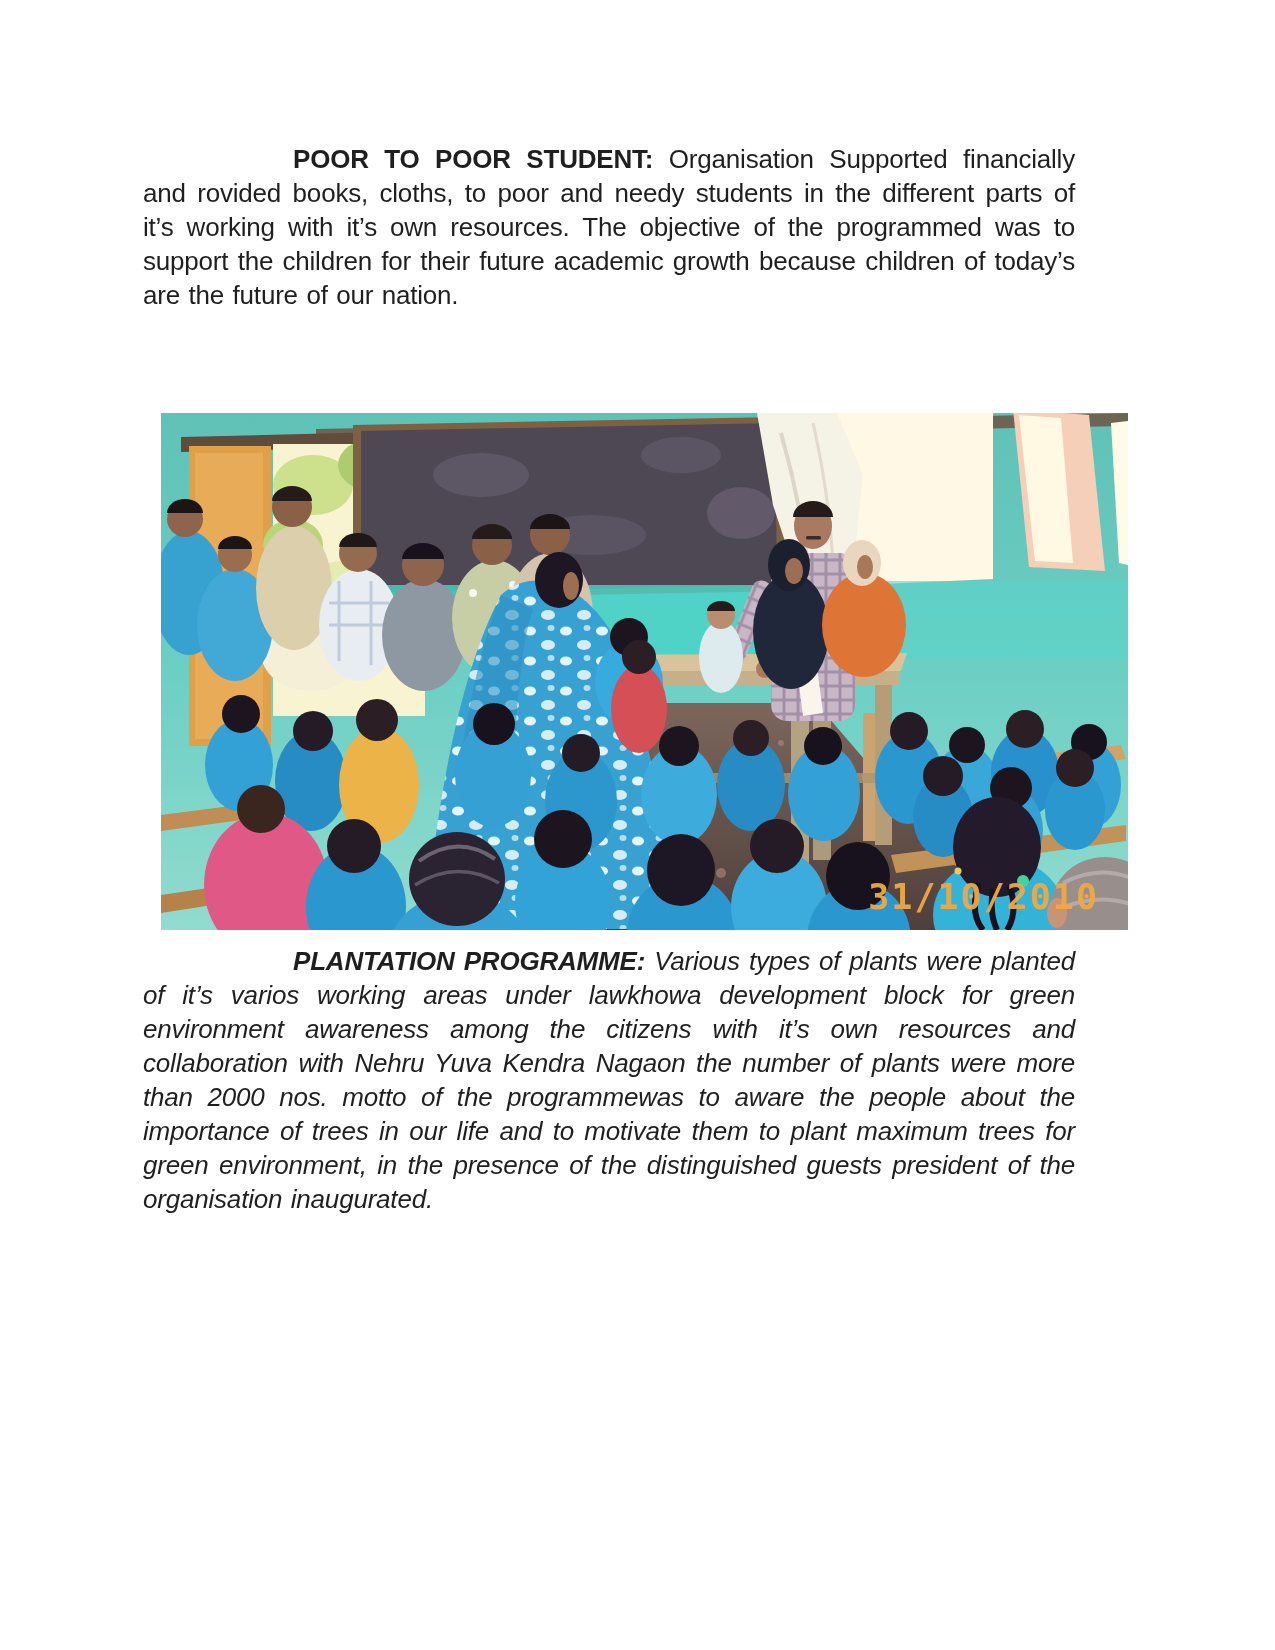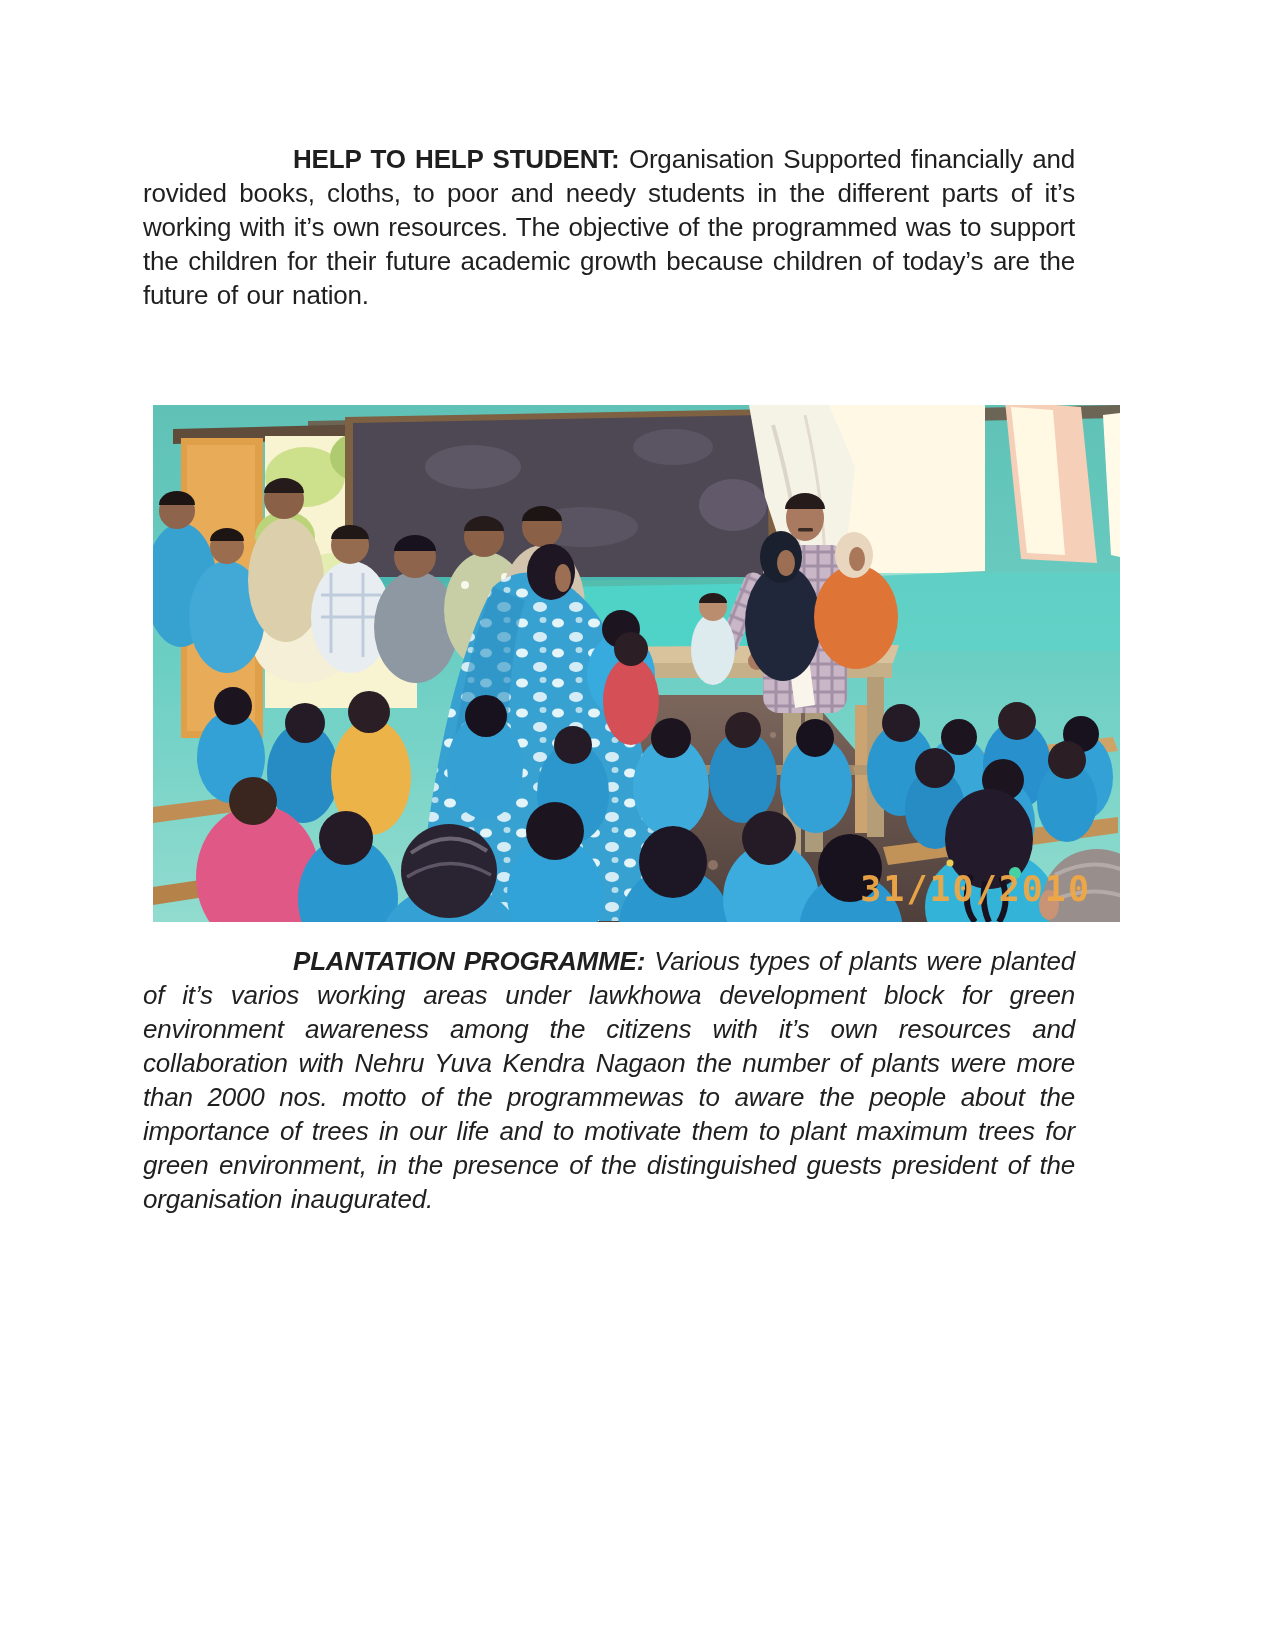--- a/index.html
+++ b/index.html
@@ -9,30 +9,30 @@
   }
   .para {
     position:absolute; left:143px; width:932px; margin:0;
     font-size:26px; line-height:34px; text-align:justify;
     text-indent:150px; letter-spacing:-0.2px; word-spacing:1.5px;
   }
   .para b { font-weight:700; }
   .para1 { top:142px; }
   .para2 { top:944px;font-style:italic; }
   .photo {
-    position:absolute; left:153px; top:405px; width:967px; height:517px; margin:0;
+    position:absolute; left:153px; top:405px; width:967px; height:517px; margin:8px;
   }
   .photo svg { display:block; filter:saturate(0.92) brightness(1.02); }
 </style>
 </head>
 <body>
 
 <div class="page">
 
-  <p class="para para1"><b>HELP TO HELP  STUDENT:</b><span> Organisation Supported financially and rovided books, cloths, to poor and needy students in the different parts of it’s working with it’s own resources. The objective of the programmed was to support the children for their future academic growth because children of today’s are the future of our nation.</span></p>
+  <p class="para para1"><b>POOR TO POOR  STUDENT:</b><span> Organisation Supported financially and rovided books, cloths, to poor and needy students in the different parts of it’s working with it’s own resources. The objective of the programmed was to support the children for their future academic growth because children of today’s are the future of our nation.</span></p>
 
   <figure class="photo">
     <svg viewBox="0 0 967 517" width="967" height="517" preserveAspectRatio="none" role="img">
       <defs>
         <linearGradient id="wall" x1="0" y1="0" x2="0" y2="1">
           <stop offset="0" stop-color="#58c0b4"></stop>
           <stop offset="0.5" stop-color="#63cdc1"></stop>
           <stop offset="1" stop-color="#8ad8cb"></stop>
         </linearGradient>
         <linearGradient id="floorg" x1="0" y1="0" x2="0" y2="1">

